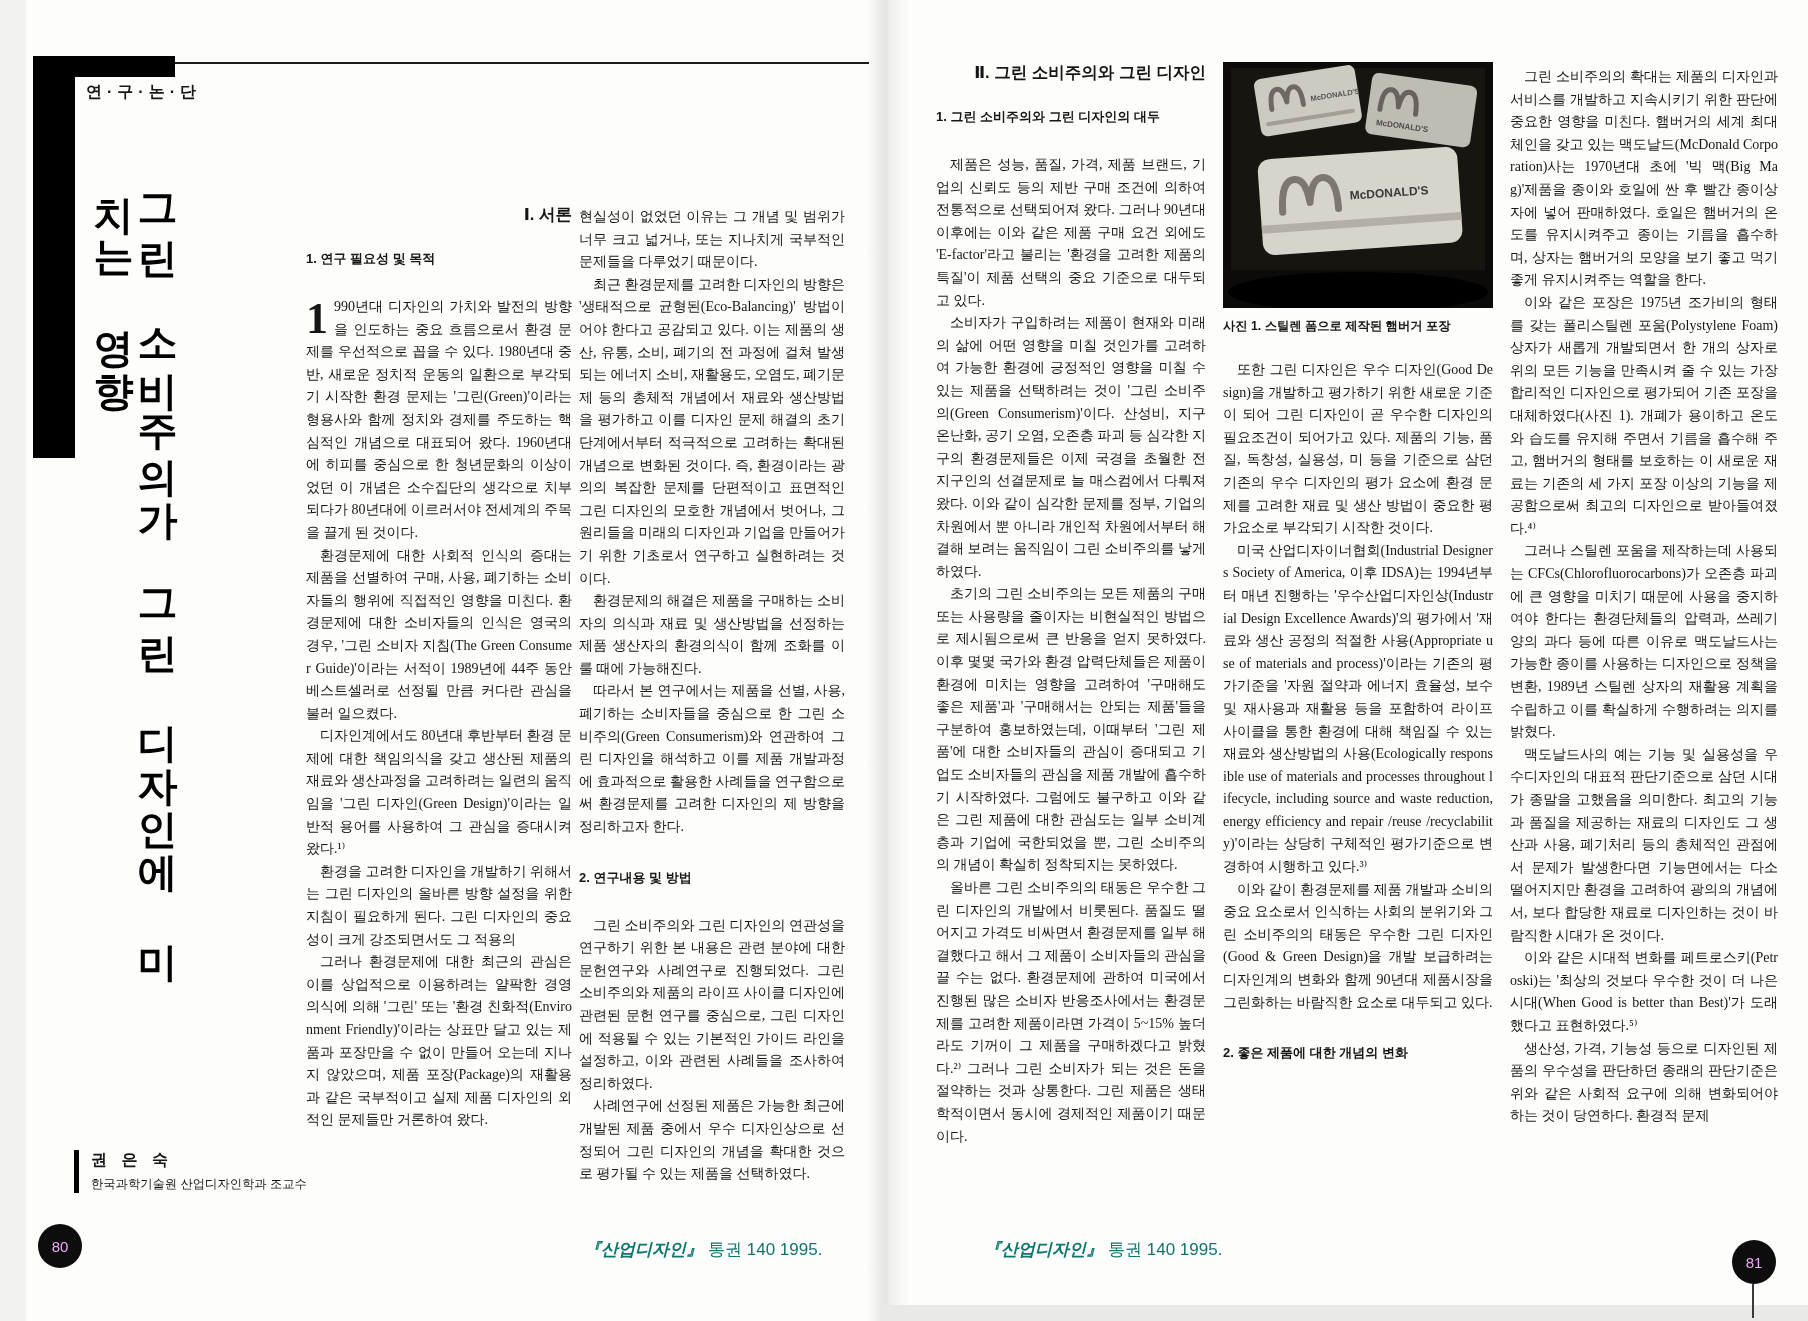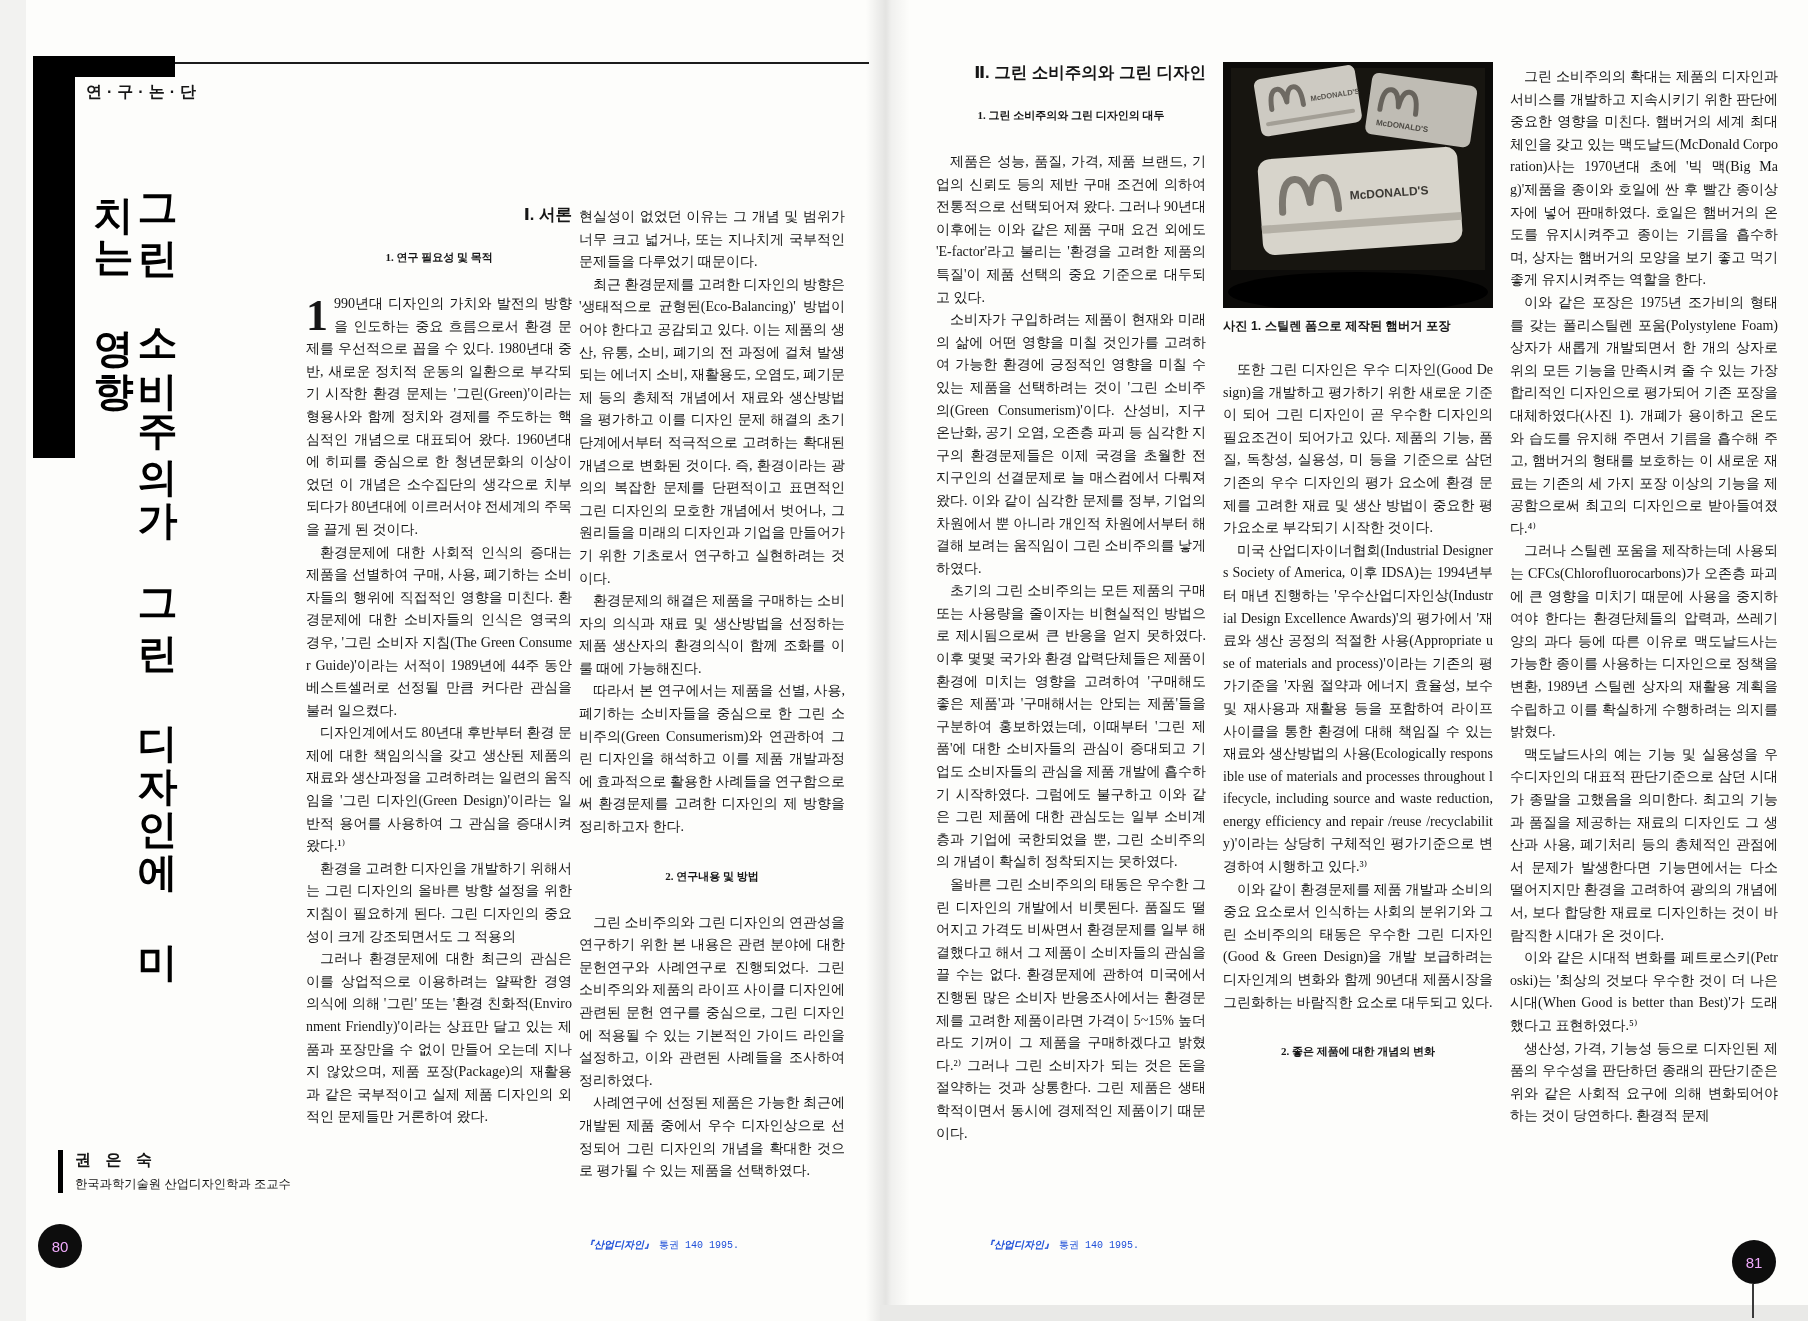--- a/index.html
+++ b/index.html
@@ -18,21 +18,21 @@
   .bar-top  { position:absolute; left:33px; top:56px; width:142px; height:21px; background:#000; }
   .bar-left { position:absolute; left:33px; top:56px; width:42px; height:402px; background:#000; }
   .rubric   { position:absolute; left:86px; top:82px; font-family:"Liberation Sans","DejaVu Sans",sans-serif;
               font-weight:bold; font-size:16px; letter-spacing:5px; }
   .vertical-title {
     position:absolute; left:92px; top:168px; height:810px;
     writing-mode:vertical-rl; text-orientation:upright;
     font-family:"Liberation Sans","DejaVu Sans",sans-serif;
     font-weight:900; font-size:40px; letter-spacing:3px; line-height:1.1; color:#000;
   }
-  .author { position:absolute; left:58px; top:1150px; width:250px;
+  .author { position:absolute; left:74px; top:1150px; width:250px;
             border-left:5px solid #000; padding-left:12px;
             font-family:"Liberation Sans","DejaVu Sans",sans-serif; }
   .author-name  { font-weight:bold; font-size:16px; letter-spacing:5px; }
   .author-affil { font-size:12.3px; margin-top:5px; }
 
   
   .page-circle { position:absolute; width:44px; height:44px; border-radius:50%; background:#0d0d0d;
                  color:#f0abfc; display:flex; align-items:center; justify-content:center;
                  font-family:"Liberation Sans","DejaVu Sans",sans-serif; font-size:15px; }
   .page-circle.pc-left  { left:38px;  top:1224px; }
@@ -42,39 +42,39 @@
   
   .col { position:absolute; text-align:justify; }
   #lcol1 { left:306px;  top:204px; width:266px; }
   #lcol2 { left:579px;  top:206px; width:266px; }
   #rcol1 { left:936px;  top:62px;  width:270px; }
   #rcol2 { left:1223px; top:62px;  width:270px; }
   #rcol3 { left:1510px; top:66px;  width:268px; }
 
   .h-main { font-family:"Liberation Sans","DejaVu Sans",sans-serif; font-weight:bold;
             font-size:16.5px; margin:0 0 24px 0; white-space:nowrap; text-align:right; }
-  .h-sub  { font-family:Liberation Serif, serif; font-weight:bold;
-            font-size:11px; margin:0 0 28px 0; white-space:nowrap; text-align:center; }
+  .h-sub  { font-family:Liberation Sans, sans-serif; font-weight:bold;
+            font-size:13px; margin:0 0 28px 0; white-space:nowrap; text-align:left; }
   .h-sub.mt { margin-top:30px; margin-bottom:12px; }
 
   p.para { margin:0; font-size:14px; line-height:22.6px; text-indent:1em;
            word-break:break-all; }
   p.para.noindent { text-indent:0; }
   .dropcap { float:left; font-weight:bold; font-size:44px; line-height:40px;
              margin:3px 6px 0 0; font-family:"Liberation Serif","DejaVu Serif",serif; }
 
   
   .photo-frame { width:270px; height:246px; background:#000; overflow:hidden; }
   .photo-caption { margin-top:10px; font-family:"Liberation Sans","DejaVu Sans",sans-serif;
                    font-weight:bold; font-size:12.3px; text-align:left; }
   .rcol2-body { margin-top:24px; }
 
   
-  .footer { position:absolute; font-family:Liberation Mono, monospace;
-            font-size:10px; color:#1d4ed8; }
+  .footer { position:absolute; font-family:Liberation Sans, sans-serif;
+            font-size:17px; color:#0f766e; }
   .footer.f-left  { left:584px; top:1238px; }
   .footer.f-right { left:984px; top:1238px; }
   .journal-title  { font-weight:bold; font-style:italic; margin-right:5px; }
 </style>
 </head>
 <body>
 
 <div class="spread">
 
   <div class="edge-left"></div>

